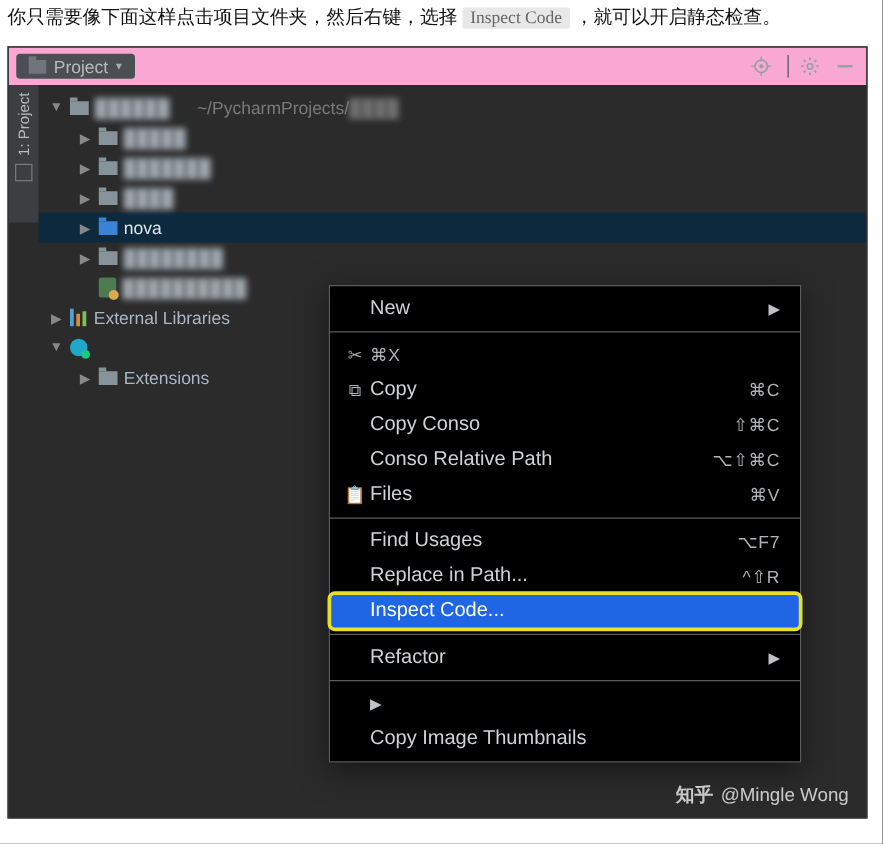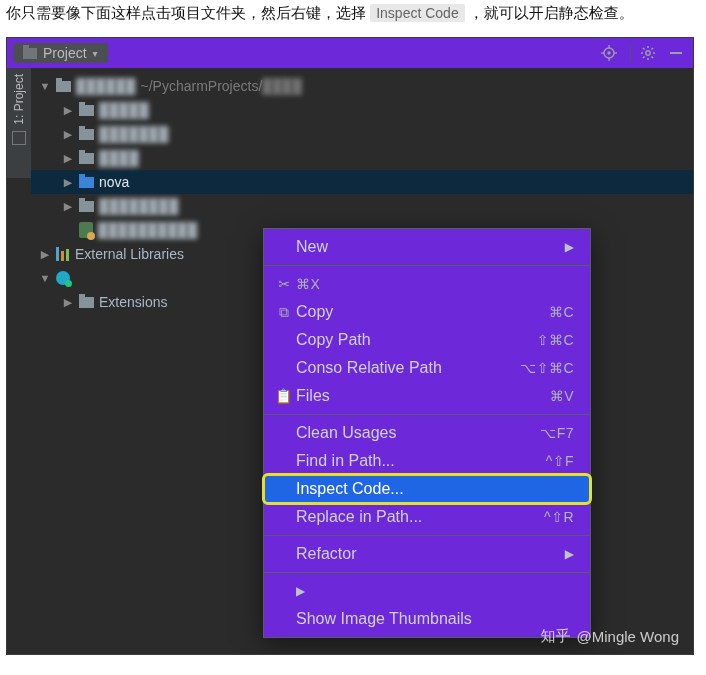--- a/index.html
+++ b/index.html
@@ -15,37 +15,37 @@
   .caption {
     padding: 4px 6px 14px 6px;
     font-size: 15px;
     color: #111;
   }
   .caption code {
     background: #e8e8e8;
     color: #666;
     padding: 1px 6px;
     border-radius: 2px;
-    font-family: Liberation Sans, sans-serif;
+    font-family: Liberation Serif, serif;
     font-size: 14px;
   }
   .ide-window {
     position: relative;
     margin: 0 6px;
     width: 688px;
     height: 618px;
     background: #2b2b2b;
     overflow: hidden;
     border: 1px solid #3a3a3a;
   }
   
   .toolbar {
     display: flex;
     align-items: center;
-    background: #6d28d9;
+    background: #f9a8d4;
     height: 30px;
     padding: 0 6px;
   }
   .tool-left {
     display: flex; align-items: center; gap: 6px;
     background: #4b4f52;
     border-radius: 3px;
     padding: 2px 10px;
     color: #bbb;
   }
@@ -166,28 +166,28 @@
   }
   .tree-row.selected {
     background: #0d293e;
     color: #dde7ef;
   }
   .blur-text {
     color: transparent;
     text-shadow: 0 0 5px rgba(180,190,200,0.85);
     user-select: none;
   }
-  .row-path { color: #7a7a7a; margin-left: 0; }
+  .row-path { color: #7a7a7a; margin-left: 17px; }
   .row-path .blur-text { text-shadow: 0 0 5px rgba(130,130,130,0.8); }
   
   .context-menu {
     position: absolute;
     left: 256px; top: 190px;
-    width: 328px;
-    background: #6d28d9;
+    width: 378px;
+    background: #000000;
     border: 1px solid #5a5d5f;
     box-shadow: 0 6px 24px rgba(0,0,0,0.5);
     color: #cfd3d6;
     font-size: 16px;
     padding: 4px 0;
   }
   .menu-item {
     display: flex;
     align-items: center;
     height: 28px;
@@ -225,21 +225,21 @@
   .menu-item.highlight .mi-icon { color: #fff; }
   .watermark {
     position: absolute;
     right: 14px; bottom: 8px;
     color: rgba(255,255,255,0.75);
     font-size: 15px;
     display: flex; align-items: center; gap: 6px;
   }
   .zhihu {
     font-family: "PingFang SC","Microsoft YaHei",sans-serif;
-    font-weight: normal;
+    font-weight: bold;
   }
 </style>
 </head>
 <body>
 
 <div class="caption">
   <span>你只需要像下面这样点击项目文件夹，然后右键，选择</span>
   <code>Inspect Code</code>
   <span>，就可以开启静态检查。</span>
 </div>
@@ -370,67 +370,62 @@
       <span class="mi-icon">✂</span>
       <span class="mi-short">⌘X</span>
     </div>
     <div class="menu-item">
       <span class="mi-icon">⧉</span>
       <span class="mi-label">Copy</span>
       <span class="mi-short">⌘C</span>
     </div>
     <div class="menu-item">
       <span class="mi-icon"></span>
-      <span class="mi-label">Copy Path</span>
+      <span class="mi-label">Copy Conso</span>
       <span class="mi-short">⇧⌘C</span>
     </div>
     <div class="menu-item">
       <span class="mi-icon"></span>
       <span class="mi-label">Conso Relative Path</span>
       <span class="mi-short">⌥⇧⌘C</span>
     </div>
     <div class="menu-item">
       <span class="mi-icon">📋</span>
       <span class="mi-label">Files</span>
       <span class="mi-short">⌘V</span>
     </div>
     <div class="menu-sep"></div>
     <div class="menu-item">
       <span class="mi-icon"></span>
-      <span class="mi-label">Clean Usages</span>
+      <span class="mi-label">Find Usages</span>
       <span class="mi-short">⌥F7</span>
-    </div>
-    <div class="menu-item">
-      <span class="mi-icon"></span>
-      <span class="mi-label">Find in Path...</span>
-      <span class="mi-short">^⇧F</span>
-    </div>
-    <div class="menu-item highlight">
-      <span class="mi-icon"></span>
-      <span class="mi-label">Inspect Code...</span>
     </div>
     <div class="menu-item">
       <span class="mi-icon"></span>
       <span class="mi-label">Replace in Path...</span>
       <span class="mi-short">^⇧R</span>
     </div>
+    <div class="menu-item highlight">
+      <span class="mi-icon"></span>
+      <span class="mi-label">Inspect Code...</span>
+    </div>
     <div class="menu-sep"></div>
     <div class="menu-item">
       <span class="mi-icon"></span>
       <span class="mi-label">Refactor</span>
       <span class="mi-sub">▶</span>
     </div>
     <div class="menu-sep"></div>
     <div class="menu-item">
       <span class="mi-icon"></span>
       <span class="mi-sub">▶</span>
     </div>
     <div class="menu-item">
       <span class="mi-icon"></span>
-      <span class="mi-label">Show Image Thumbnails</span>
+      <span class="mi-label">Copy Image Thumbnails</span>
     </div>
   </div>
 
   <div class="watermark">
     <span class="zhihu">知乎</span>
     <span>@Mingle Wong</span>
   </div>
 </div>
 
 </body></html>

